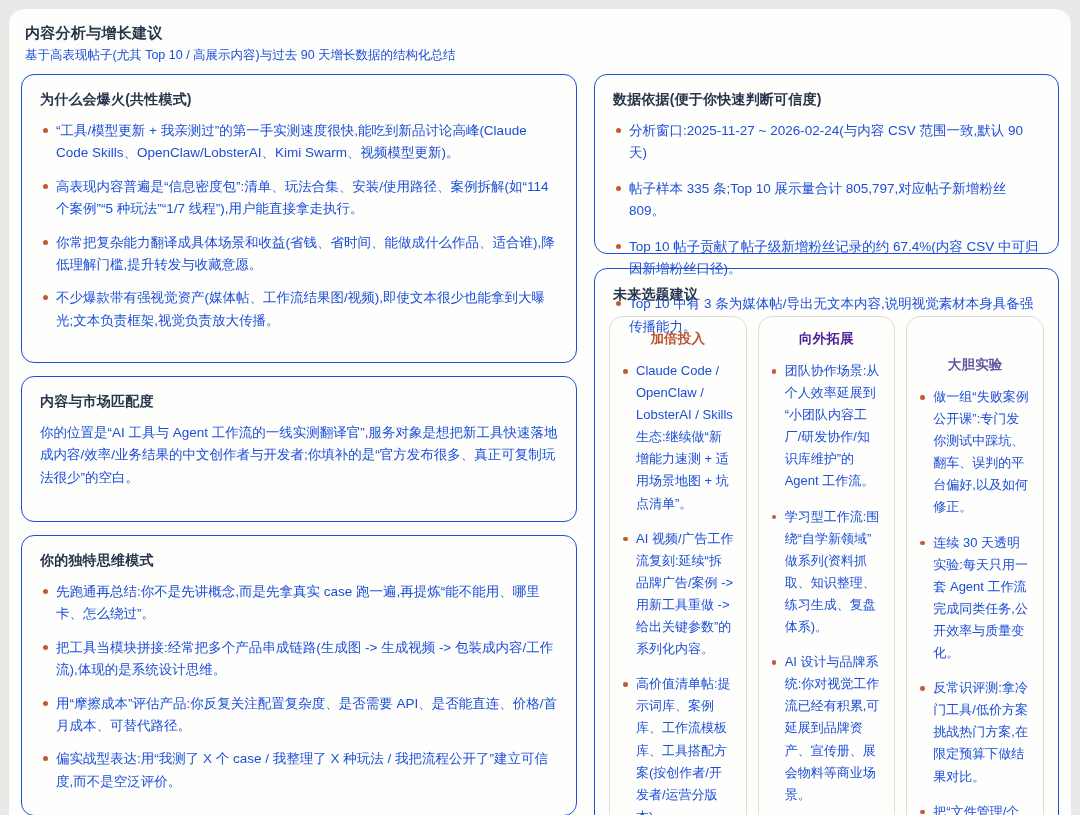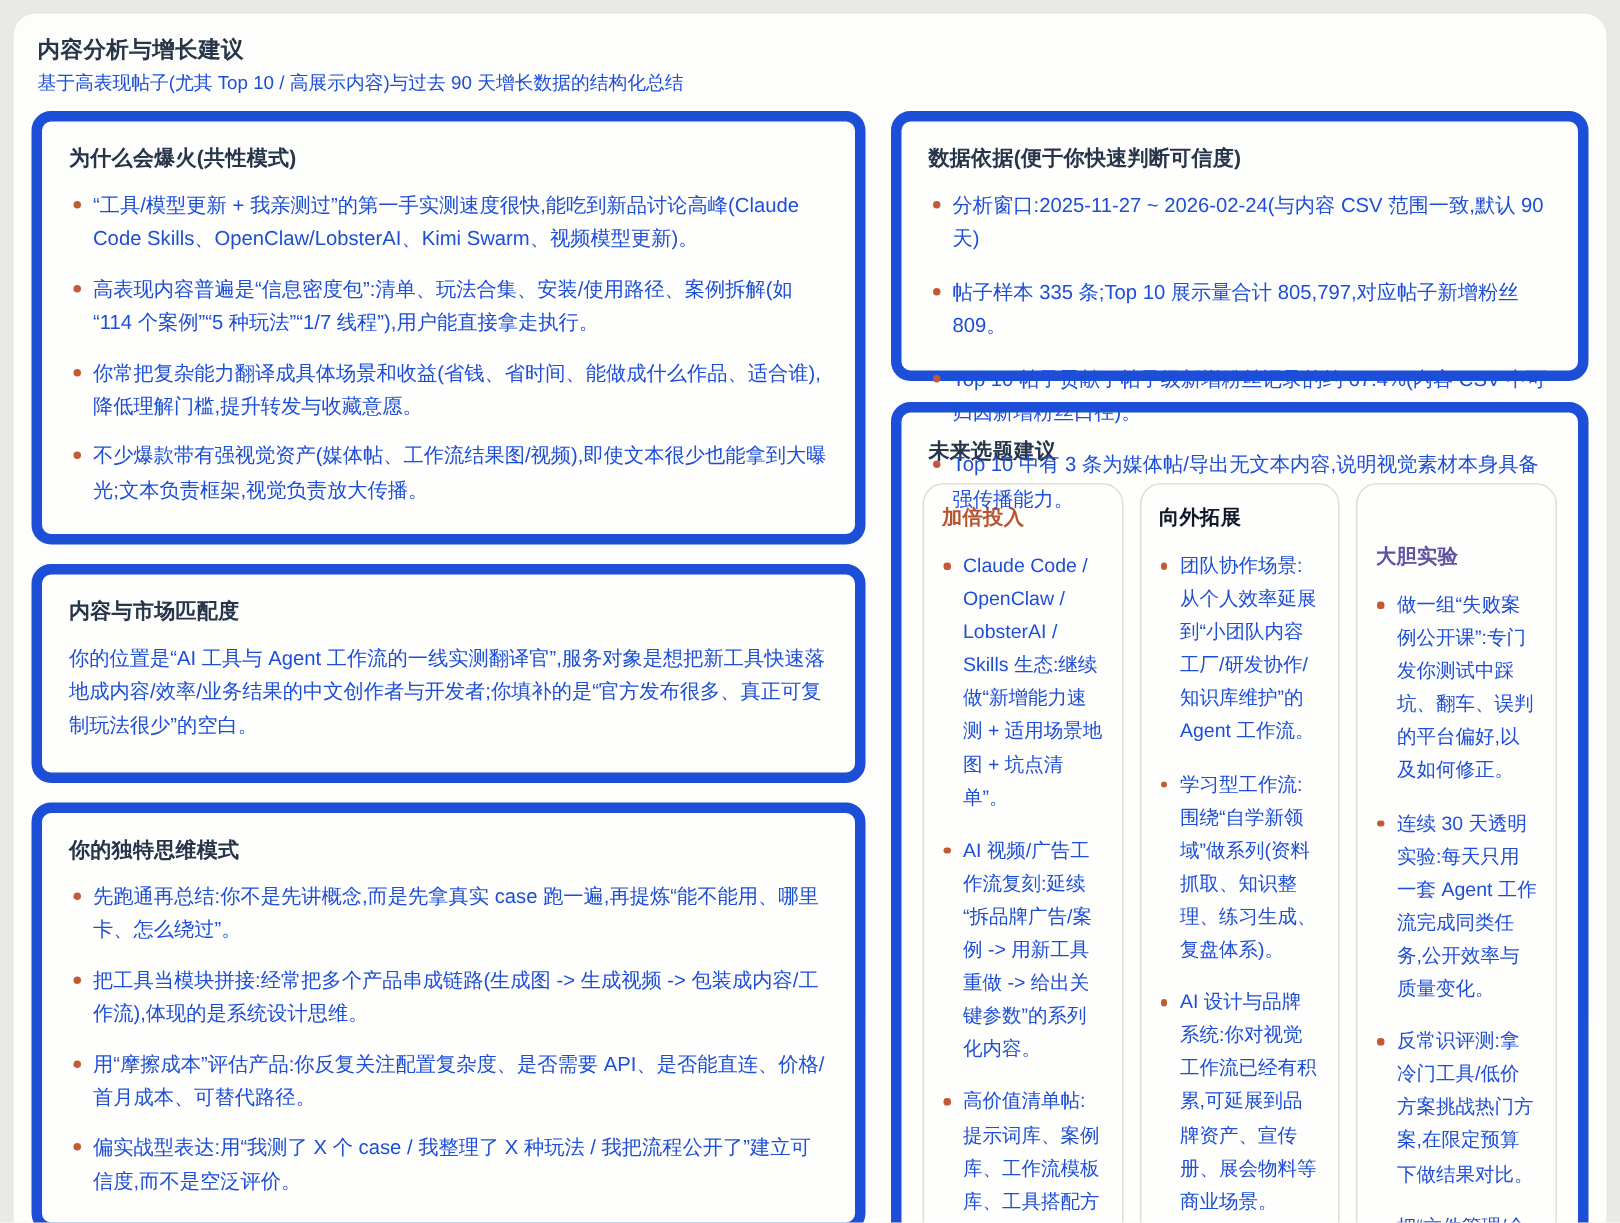--- a/index.html
+++ b/index.html
@@ -25,21 +25,21 @@
     letter-spacing:.3px; margin-bottom:4px;
   }
   .page-header p { font-size:12.5px; color:#1d4ed8; }
 
   .columns { display:flex; gap:17px; align-items:stretch; height:742px; }
   .col-left  { flex:0 0 556px; display:flex; flex-direction:column; gap:13px; }
   .col-right { flex:1; display:flex; flex-direction:column; gap:14px;border-radius:28px; }
 
   .card {
     background:#fefefd;
-    border:7px solid #1d4ed8;
+    border:1px solid #1d4ed8;
     border-radius:13px;
     padding:16px 18px;
   }
   .card h2 {
     font-size:14px; font-weight:bold; color:#27354a;
     margin-bottom:11px; letter-spacing:.2px;
   }
   .card p, .card li { font-size:13.5px; line-height:1.66; color:#1d4ed8; }
 
   ul.bullets { list-style:none; }
@@ -66,27 +66,27 @@
 
   .subcards { display:flex; gap:11px; }
   .subcard {
     flex:1;
     background:#fefefd;
     border:1px solid #e1dcd4;
     border-radius:14px;
     padding:13px 12px;
     min-height:505px;
   }
-  .subcard h3 { font-size:13.5px; font-weight:bold; margin-bottom:12px; letter-spacing:.2px; }
+  .subcard h3 { font-size:13.5px; font-weight:bold; margin-bottom:12px; letter-spacing:.2px;text-align:center; }
   .subcard li { font-size:13px; line-height:1.7; }
   .subcard ul.bullets li { padding-left:14px; margin-bottom:13px; }
   .subcard ul.bullets li::before { left:1px; top:9px; width:4.5px; height:4.5px; }
 
   .c-rust   { color:#b8542f; }
-  .c-teal   { color:#0f172a; }
+  .c-teal   { color:#4c1d95; }
   .c-purple { color:#5f549f;margin-top:26px; }
 </style>
 </head>
 <body>
 
 <div class="panel">
 
   <header class="page-header">
     <h1>内容分析与增长建议</h1>
     <p>基于高表现帖子(尤其 Top 10 / 高展示内容)与过去 90 天增长数据的结构化总结</p>

